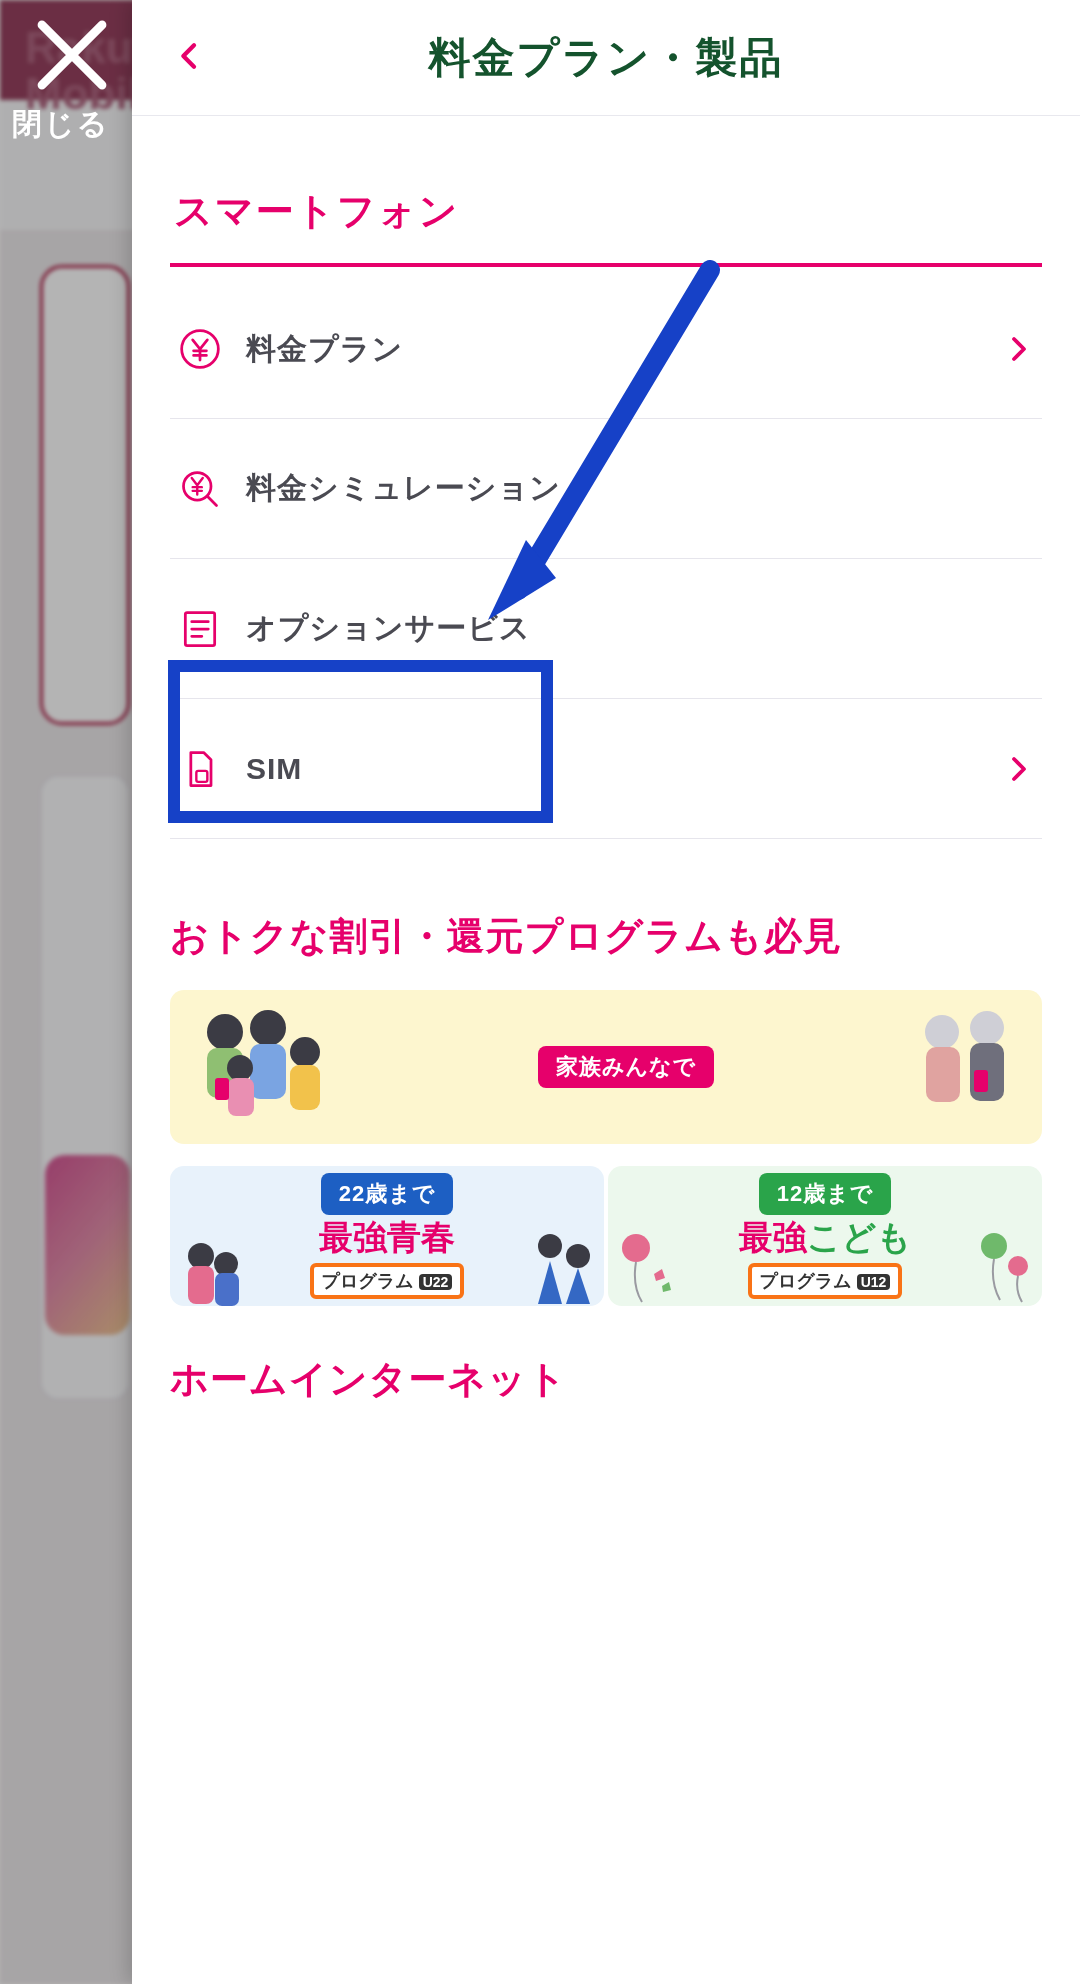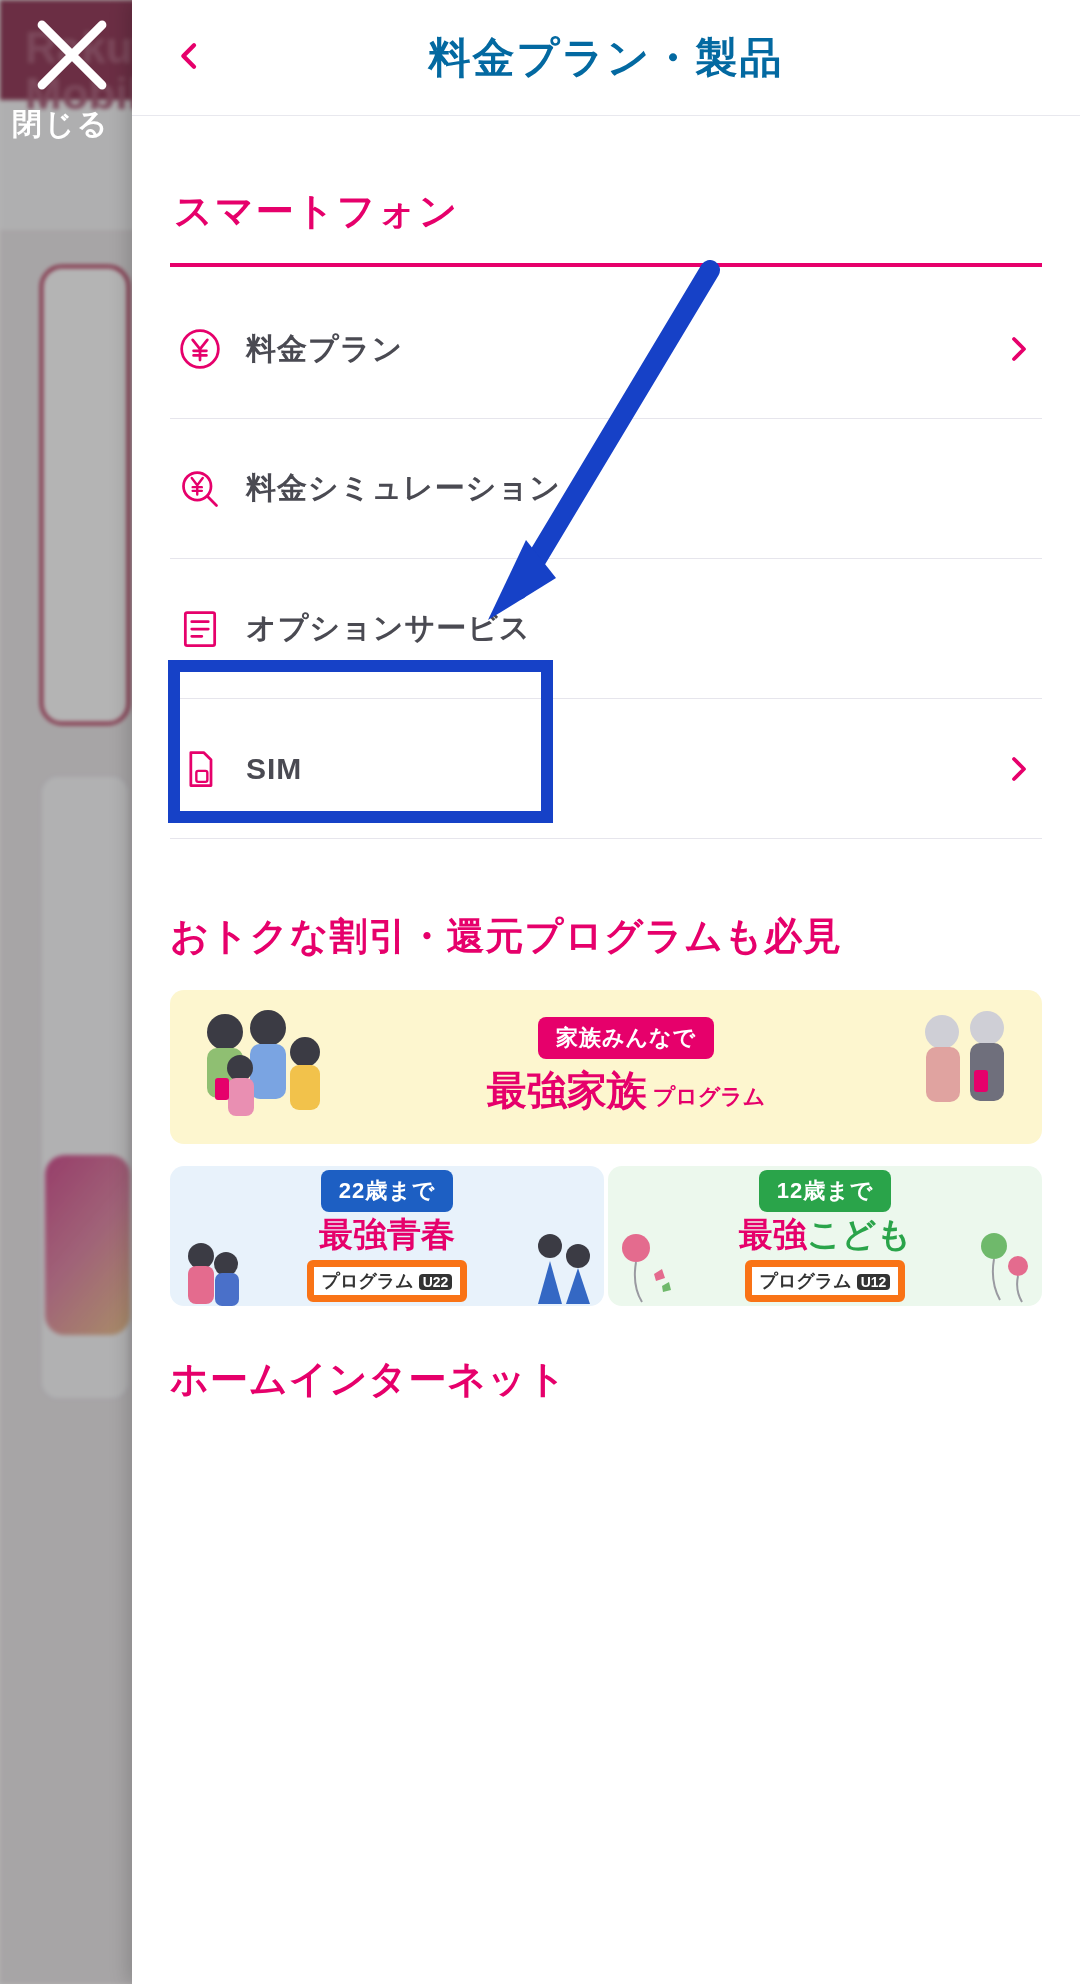--- a/index.html
+++ b/index.html
@@ -21,21 +21,21 @@
   .close-x { width:86px; height:86px; margin:0 auto 6px; }
   .close-x svg { width:86px; height:86px; }
   .close-label { color:#fff; font-size:30px; font-weight:600; letter-spacing:2px; }
 
   
   .panel { position:absolute; top:0; right:0; bottom:0; width:948px; background:#fff; z-index:10; box-shadow:-4px 0 18px rgba(0,0,0,0.18); overflow:hidden; }
 
   .panel-header { position:relative; height:116px; border-bottom:1px solid #e8e8ee; display:flex; align-items:center; justify-content:center; }
   .panel-back { position:absolute; left:30px; top:30px; width:56px; height:56px; display:flex; align-items:center; justify-content:center; }
   .panel-back svg{width:32px;height:32px;}
-  .panel-title { font-size:42px; font-weight:700; color:#0369a1; letter-spacing:2px; }
+  .panel-title { font-size:42px; font-weight:700; color:#14532d; letter-spacing:2px; }
 
   .panel-body { padding: 70px 38px 40px 38px; }
 
   .section-title { color:#e6006b; font-size:38px; font-weight:800; letter-spacing:2px; padding:0 4px 26px 4px; }
   .section-underline { height:4px; background:#e6006b; margin-bottom:12px; }
 
   .menu { }
   .menu-item { position:relative; display:flex; align-items:center; height:140px; border-bottom:1px solid #e6e5ec; gap:22px; padding:0 4px 0 6px; }
   .menu-item:first-child{ border-top:1px solid transparent;}
   .mi-icon { width:48px; height:48px; flex:0 0 48px; display:flex; align-items:center; justify-content:center; }
@@ -55,21 +55,21 @@
   .pill-blue{background:#1d5fc3;}
   .pill-green{background:#2aa44a;}
   .promo-big{display:flex;align-items:baseline;justify-content:center;gap:6px;margin-top:4px;}
   .promo-big .strong{font-size:40px;font-weight:900;color:#e6006b;}
   .promo-big .prog{font-size:22px;font-weight:900;color:#e6006b;}
   .promo-row{display:flex;gap:4px;}
   .promo-half{flex:1;height:140px;border-radius:14px;background:#e8f2fb;position:relative;overflow:hidden;display:flex;align-items:center;justify-content:center;flex-direction:column;}
   .promo-half.green{background:#ecf8ed;}
   .promo-half .strong2{font-size:34px;font-weight:900;color:#e6006b;}
   .promo-half.green .strong2 .g{color:#2aa44a;}
-  .promo-half .sub{font-size:18px;font-weight:900;color:#333;background:#fff;border:7px solid #f97316;border-radius:6px;padding:2px 8px;margin-top:2px;}
+  .promo-half .sub{font-size:18px;font-weight:900;color:#333;background:#fff;border:4px solid #f97316;border-radius:6px;padding:2px 8px;margin-top:2px;}
   .mini-people{position:absolute;bottom:0;width:70px;height:90px;}
   .mini-people.left{left:6px;}
   .mini-people.right{right:6px;}
 
   .section-title-3 { color:#e6006b; font-size:38px; font-weight:800; letter-spacing:1px; margin-top:48px; }
 
   
   .annot-arrow{position:absolute;z-index:40;left:460px;top:260px;width:280px;height:380px;pointer-events:none;}
   .annot-arrow svg{width:100%;height:100%;}
   .annot-box{position:absolute;z-index:40;left:168px;top:660px;width:385px;height:163px;border:12px solid #1641c7;pointer-events:none;}
@@ -184,24 +184,20 @@
               <rect x="60" y="54" width="36" height="55" rx="10" fill="#7aa4e2"></rect>
             <circle cx="115" cy="62" r="15" fill="#3b3b44"></circle>
               <rect x="100" y="75" width="30" height="45" rx="9" fill="#f2c24b"></rect>
             <circle cx="50" cy="78" r="13" fill="#3b3b44"></circle>
               <rect x="38" y="88" width="26" height="38" rx="8" fill="#e98fb2"></rect>
             <rect x="25" y="88" width="14" height="22" rx="3" fill="#e6006b"></rect>
           </svg>
         </div>
         <div class="promo-mid">
           <span class="pill">家族みんなで</span>
-          <div class="promo-big">
-            <span class="strong">最強家族</span>
-            <span class="prog">プログラム</span>
-          </div>
         </div>
         <div class="promo-people-right">
           <svg viewBox="0 0 120 130" width="120" height="130">
             <circle cx="40" cy="42" r="17" fill="#cfcfd6"></circle>
               <rect x="24" y="57" width="34" height="55" rx="10" fill="#e0a3a0"></rect>
             <circle cx="85" cy="38" r="17" fill="#cfcfd6"></circle>
               <rect x="68" y="53" width="34" height="58" rx="10" fill="#6f6f7c"></rect>
             <rect x="72" y="80" width="14" height="22" rx="3" fill="#e6006b"></rect>
           </svg>
         </div>

